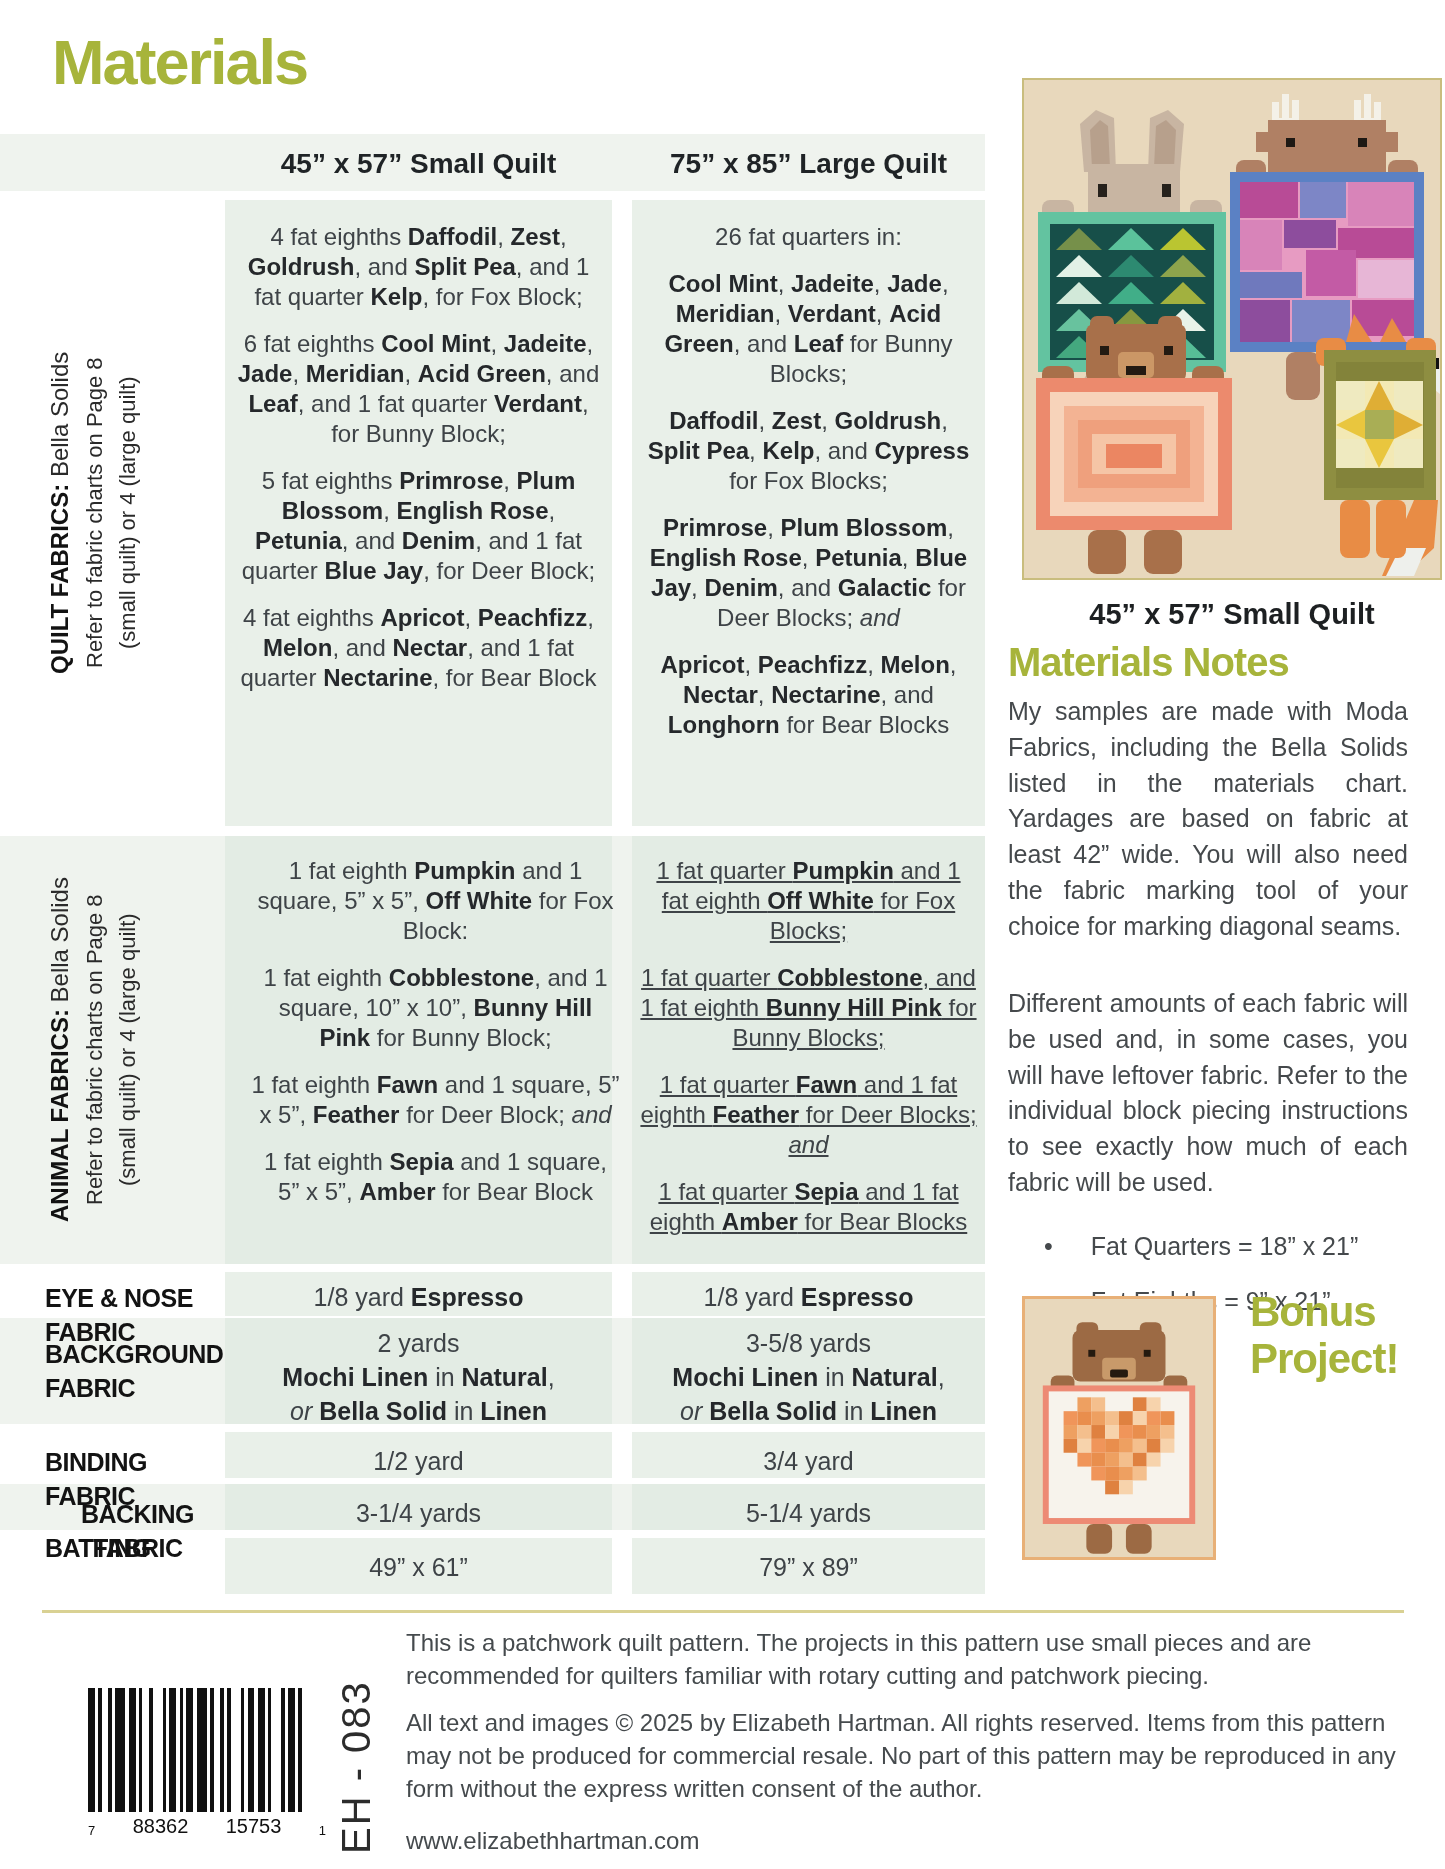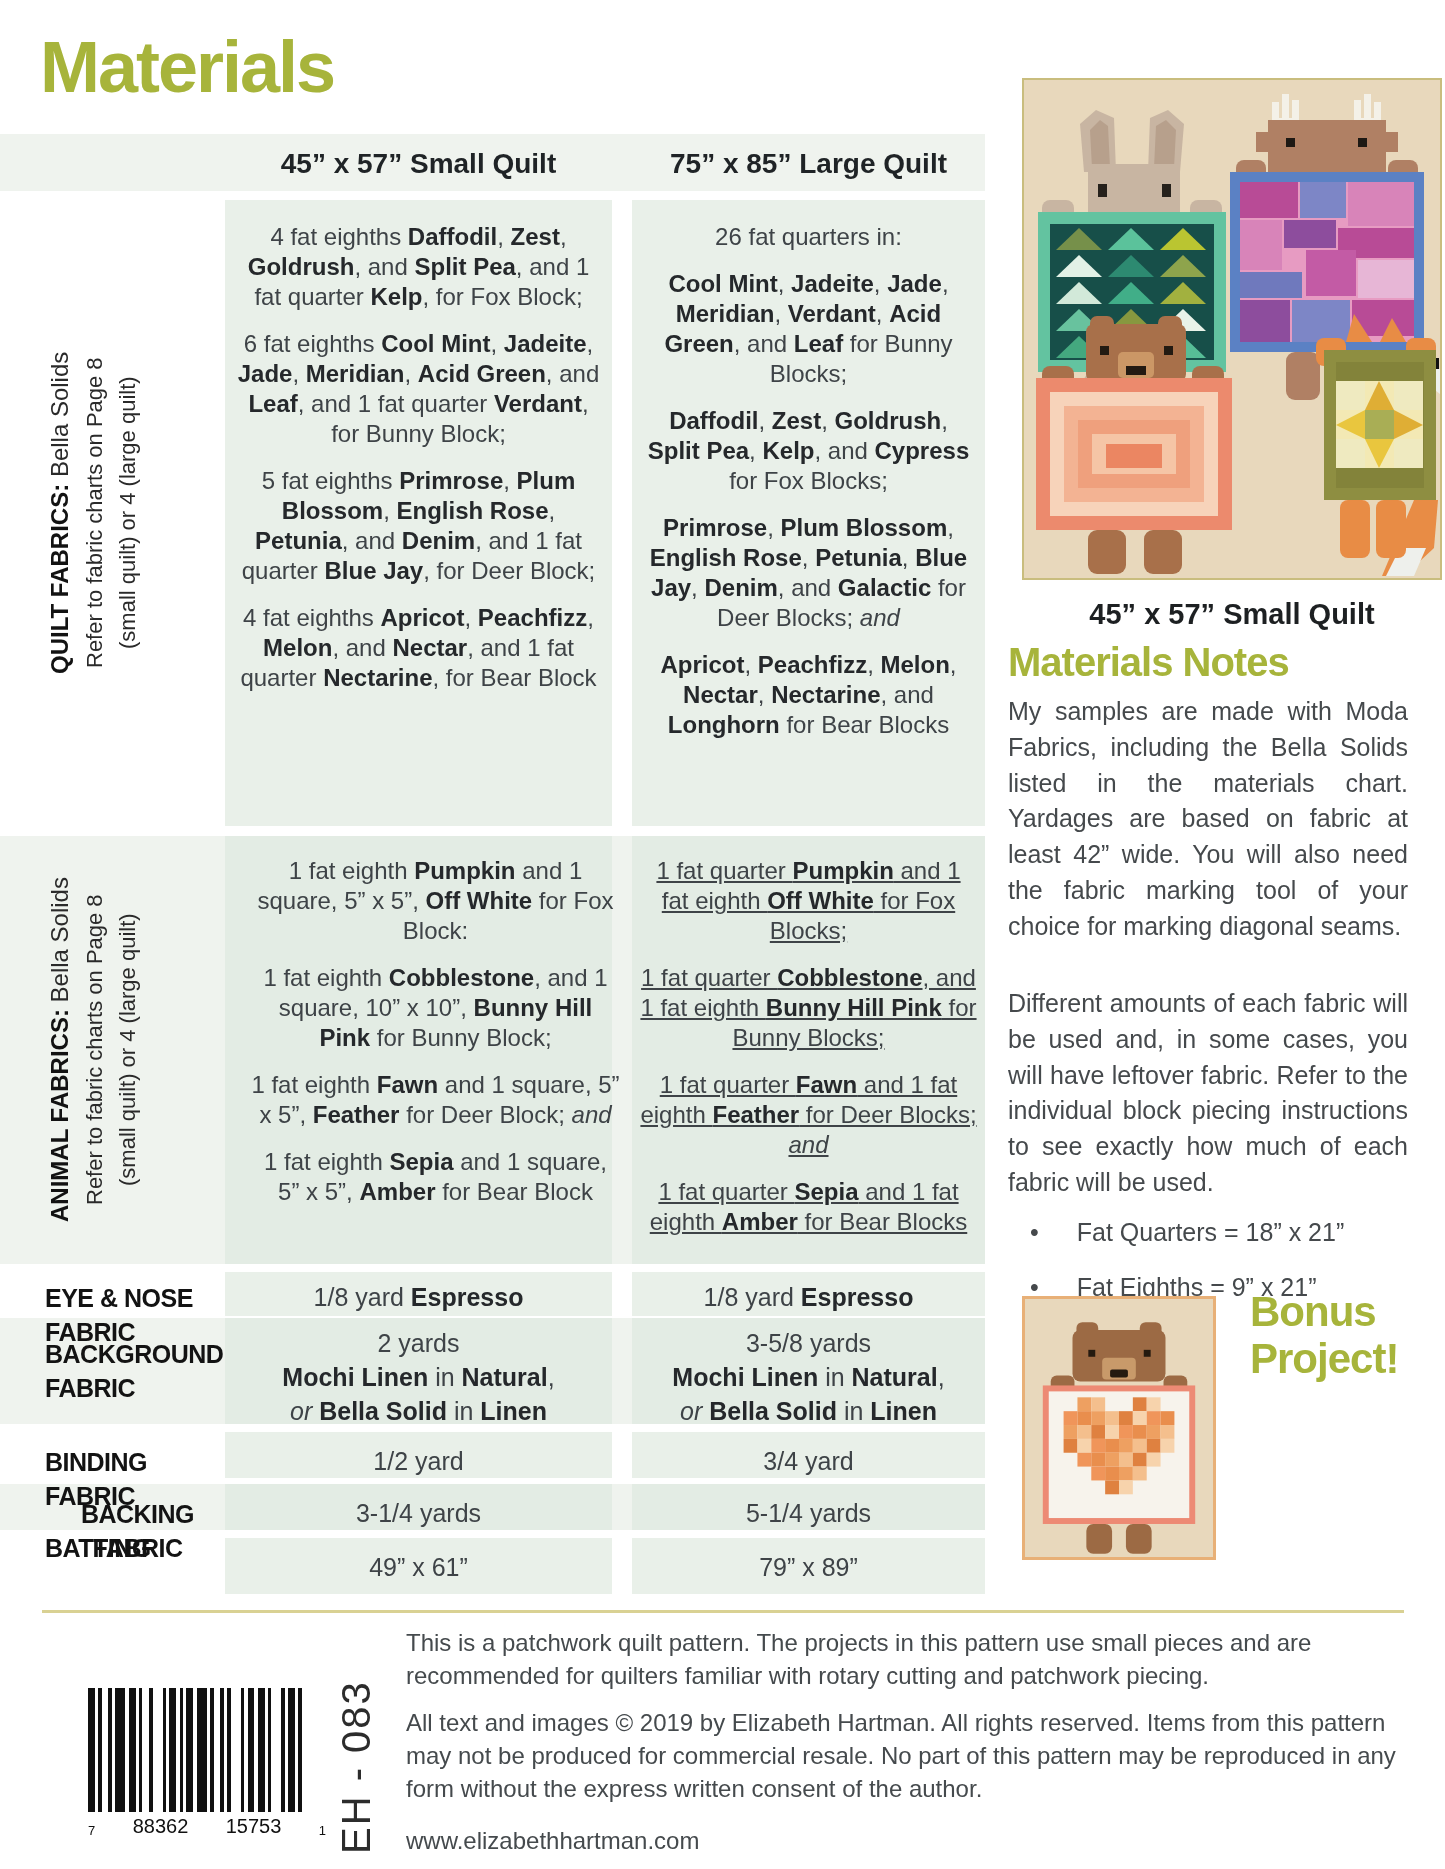--- a/index.html
+++ b/index.html
@@ -3,21 +3,21 @@
 <meta charset="utf-8">
 <style>
   html,body{margin:0;padding:0;background:#ffffff;}
   .page{position:relative;width:1445px;height:1869px;background:#ffffff;
         font-family:"Liberation Sans",sans-serif;color:#3e4347;overflow:hidden;}
   
   .band{position:absolute;background:#eff3ee;}
   .cell-bg{position:absolute;background:#e9f0e9;}
   .cell-bg.deep{background:#e3ece4;}
   
-  .page-title{position:absolute;left:40px;top:26px;font-size:72px;font-weight:bold;
+  .page-title{position:absolute;left:52px;top:26px;font-size:63px;font-weight:bold;
               letter-spacing:-2px;color:#a7b43b;}
   .col-header{position:absolute;top:148px;font-size:28px;font-weight:bold;color:#1f2326;text-align:center;}
   .col-header.c1{left:225px;width:387px;}
   .col-header.c2{left:632px;width:353px;}
   
   .vlabel{position:absolute;left:42px;width:118px;writing-mode:vertical-rl;
           transform:rotate(180deg);text-align:center;color:#2a2a2a;line-height:1.5;}
   .vlabel .l1{font-size:24px;}
   .vlabel .l1 b{color:#121212;}
   .vlabel .l2{font-size:22px;}
@@ -32,21 +32,21 @@
   .val.v2{left:636px;width:345px;}
   
   .illustration{position:absolute;left:1022px;top:78px;width:420px;height:502px;
                 background:#e8d8bc;border:2px solid #c9bd7e;box-sizing:border-box;}
   .caption{position:absolute;left:1022px;top:598px;width:420px;text-align:center;
            font-size:29px;font-weight:bold;color:#1d2022;}
   .notes-title{position:absolute;left:1008px;top:640px;font-size:40px;font-weight:bold;
                letter-spacing:-1px;color:#a7b43b;}
   .notes-p{position:absolute;left:1008px;width:400px;font-size:25px;line-height:1.43;
            text-align:justify;color:#45494c;}
-  .bullets{position:absolute;left:1016px;top:1218px;margin:0;padding:0;list-style:none;
+  .bullets{position:absolute;left:1016px;top:1218px;margin:14px;padding:0;list-style:none;
            font-size:25px;color:#45494c;}
   .bullets li{margin-bottom:26px;}
   .bullets li::before{content:"•";margin-right:38px;margin-left:14px;}
   .bonus-img{position:absolute;left:1022px;top:1296px;width:188px;height:258px;
              background:#e8d8bc;border:3px solid #e8b077;box-sizing:content-box;}
   .bonus-title{position:absolute;left:1250px;top:1288px;font-size:42px;font-weight:bold;
                letter-spacing:-1px;color:#a7b43b;line-height:1.12;}
   .bonus-text{position:absolute;left:1250px;top:1402px;width:178px;font-size:26px;
               line-height:1.37;color:#45494c;}
   
@@ -399,16 +399,16 @@
       </div>
     <div class="bc-digits">
       <span class="tiny">7</span>
       <span>88362</span>
       <span>15753</span>
       <span class="tiny">1</span>
     </div>
   </div>
   <div class="sku">EH - 083</div>
   <div class="footer-p" style="top:1626px;">This is a patchwork quilt pattern. The projects in this pattern use small pieces and are recommended for quilters familiar with rotary cutting and patchwork piecing.</div>
-  <div class="footer-p" style="top:1706px;">All text and images © 2019 by Elizabeth Hartman. All rights reserved. Items from this pattern may not be produced for commercial resale. No part of this pattern may be reproduced in any form without the express written consent of the author.</div>
+  <div class="footer-p" style="top:1706px;">All text and images © 2025 by Elizabeth Hartman. All rights reserved. Items from this pattern may not be produced for commercial resale. No part of this pattern may be reproduced in any form without the express written consent of the author.</div>
   <div class="footer-p" style="top:1824px;">www.elizabethhartman.com</div>
 
 </div>
 
 </body></html>

